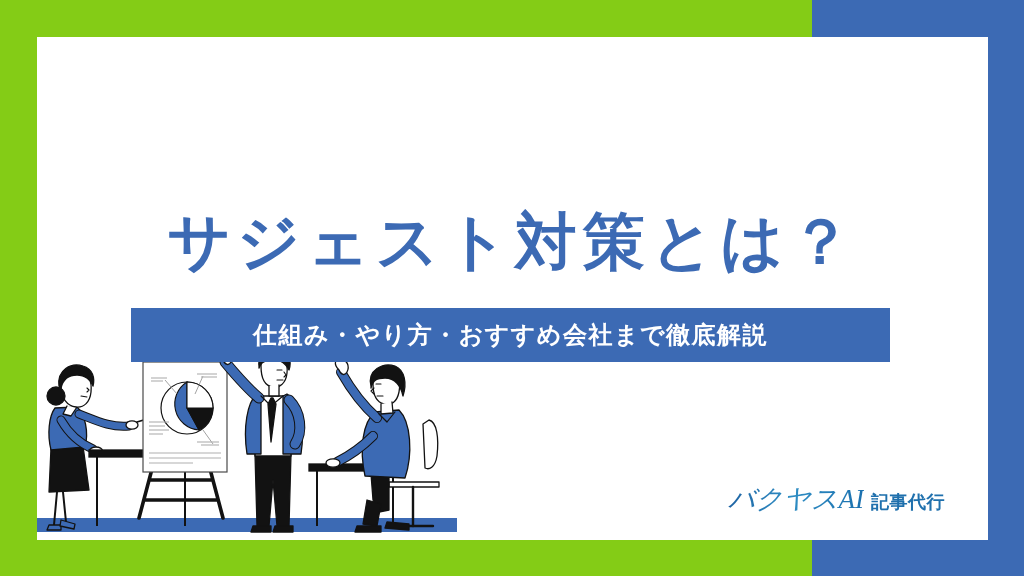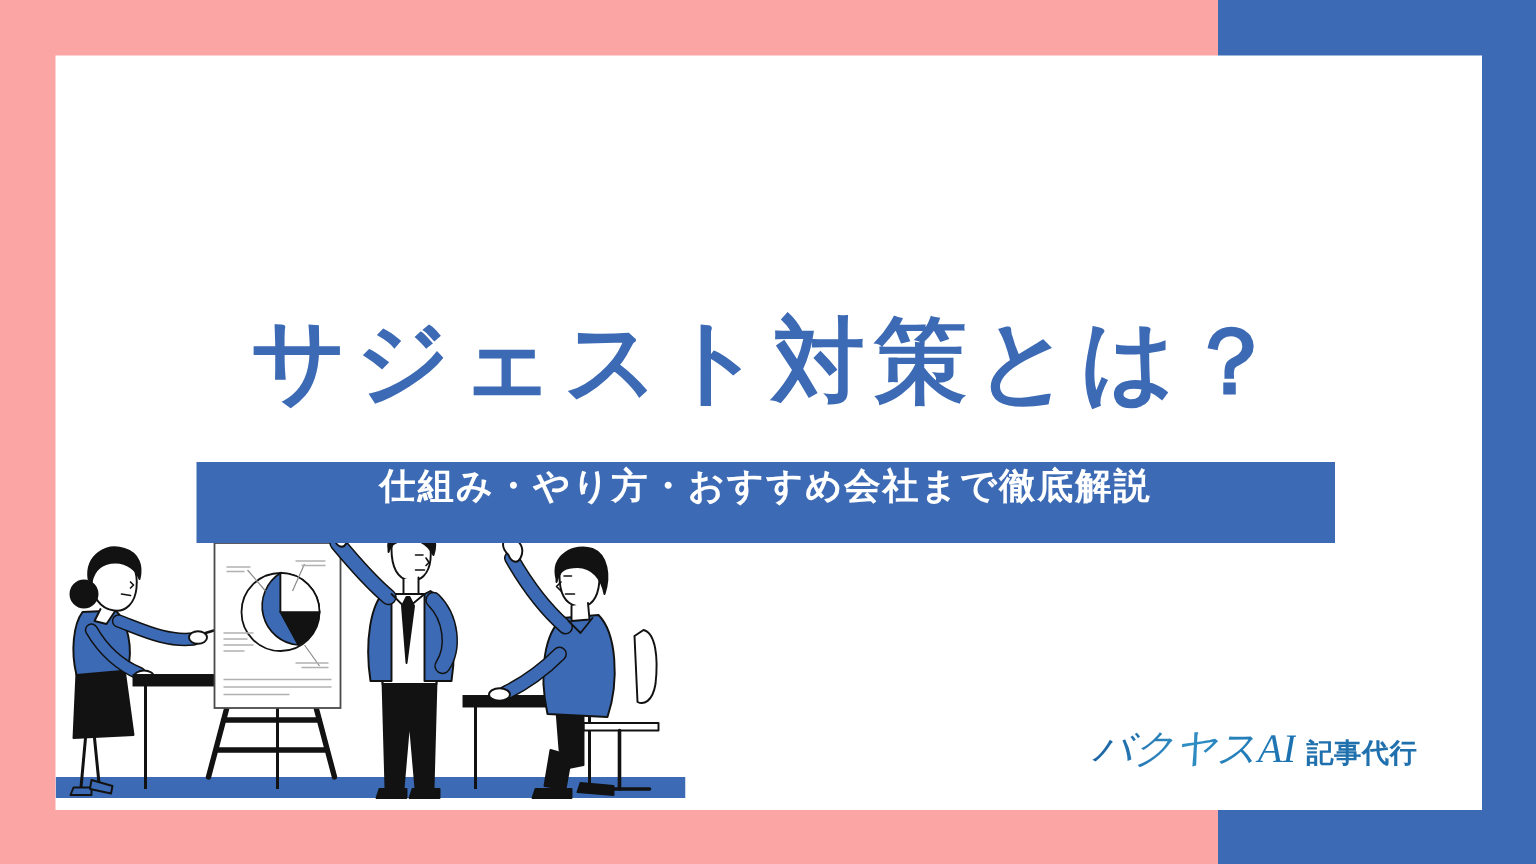--- a/index.html
+++ b/index.html
@@ -5,21 +5,21 @@
   * { margin:0; padding:0; box-sizing:border-box; }
   html,body{ width:1024px; height:576px; overflow:hidden; }
   body{
     font-family:"Liberation Sans", sans-serif;
     background:#3C6AB4;
     position:relative;
   }
   #slide{
     position:absolute; inset:0;
     width:812px; height:576px;
-    background:#fca5a5;
+    background:#84cc16;
   }
   
   #canvas{
     position:absolute;
     left:37px; top:37px;
     width:951px; height:503px;
     background:#ffffff;
     overflow:hidden;
   }
   
@@ -34,21 +34,21 @@
     line-height:1.05;
     white-space:nowrap;
     font-family:"Liberation Sans","DejaVu Sans", sans-serif;
   }
   
   #subtitle-bar{
     position:absolute;
     left:94px; top:271px;
     width:759px; height:54px;
     background:#3C6AB4;
-    display:flex; justify-content:center;
+    display:flex; align-items:center; justify-content:center;
   }
   #subtitle-text{
     color:#ffffff;
     font-size:24px;
     font-weight:700;
     letter-spacing:1.5px;
     white-space:nowrap;
     font-family:"Liberation Sans","DejaVu Sans", sans-serif;
   }
   

